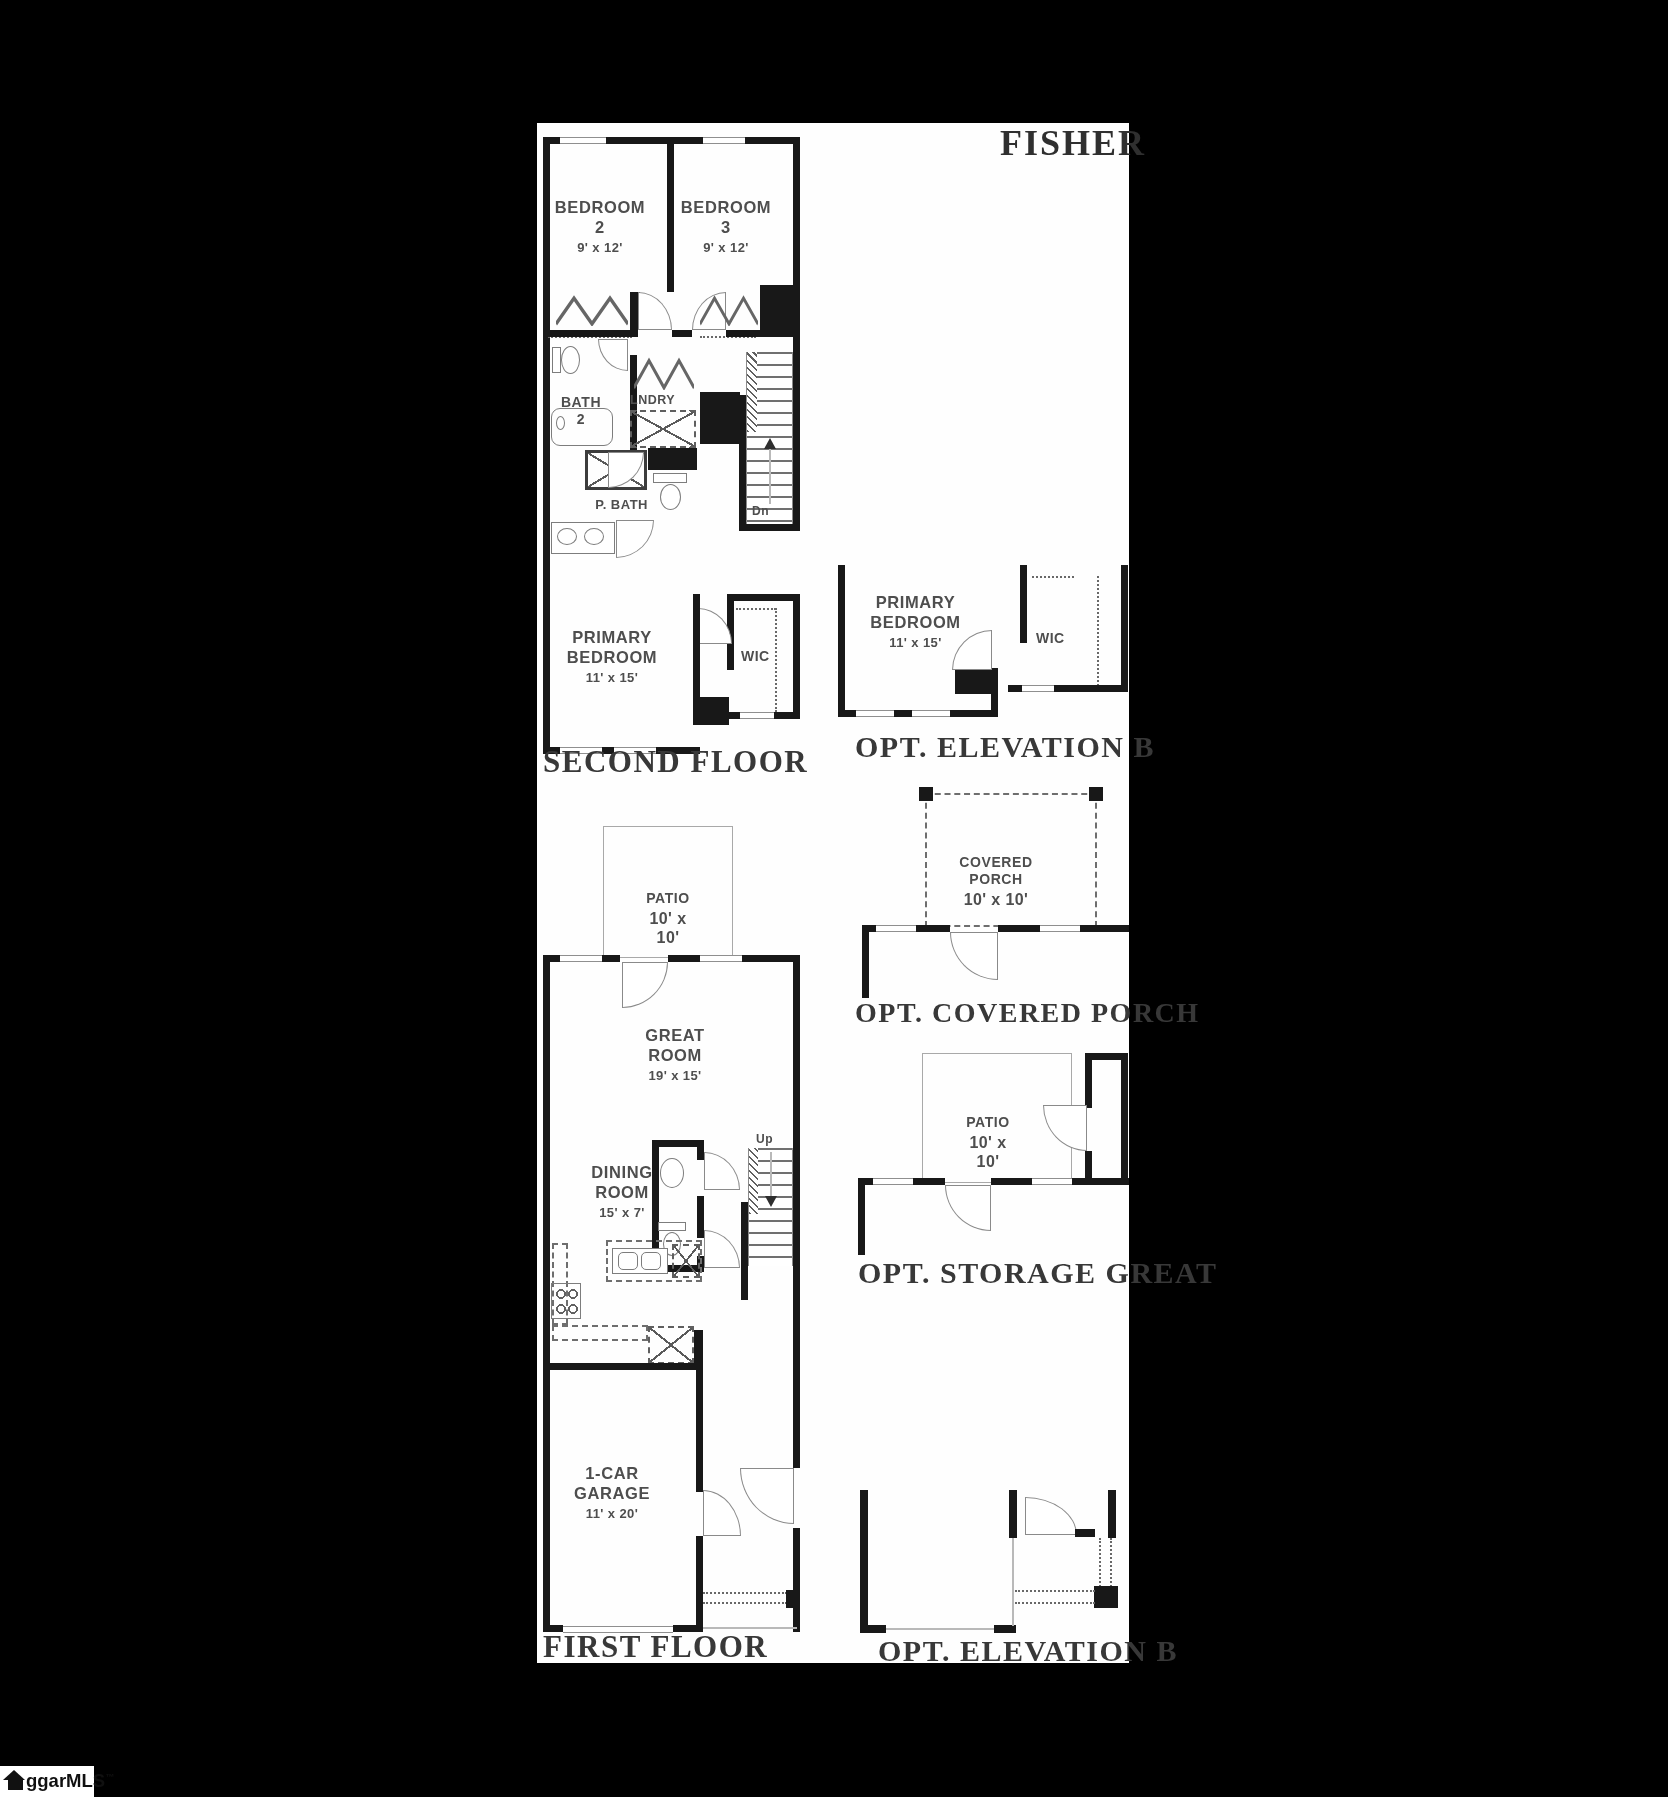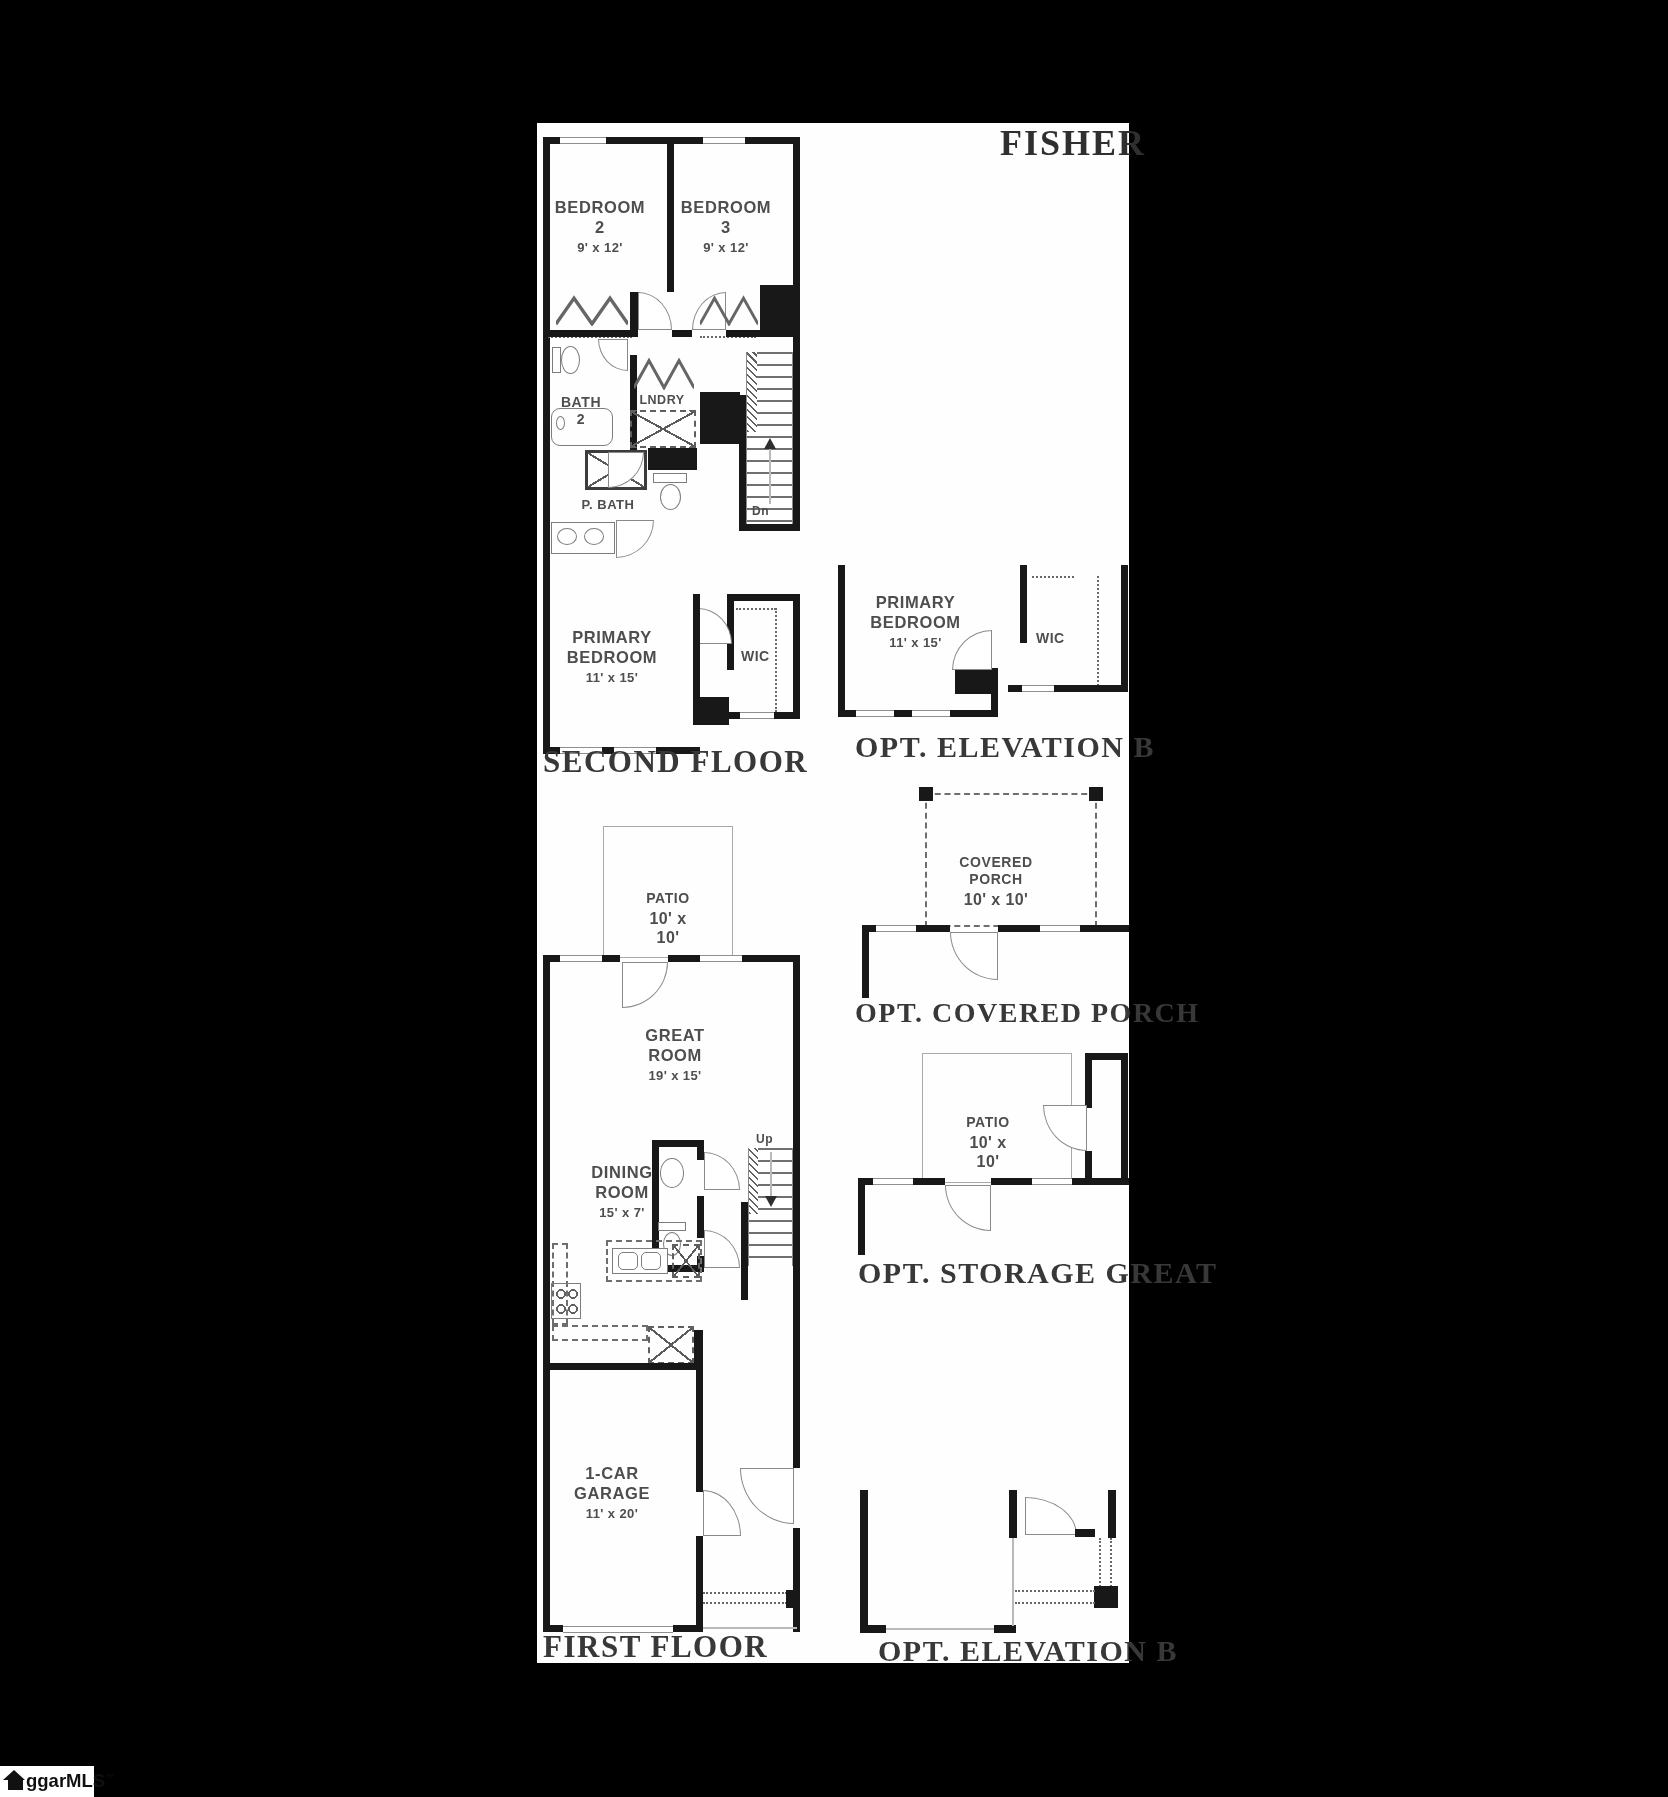--- a/index.html
+++ b/index.html
@@ -106,27 +106,27 @@
       <span class="nm">BATH 2</span>
     </div>
     <i class="tub" style="left:551px;top:408px;width:62px;height:38px;"></i>
     <i class="oval" style="left:556px;top:416px;width:9px;height:14px;"></i>
     <i class="arc asw" style="left:598px;top:339px;width:30px;height:32px;"></i>
     <i class="wv" style="left:630px;top:355px;height:95px;"></i>
 
     <svg class="zz" style="left:634px;top:356px;width:60px;height:34px;" viewBox="0 0 100 30" preserveAspectRatio="none">
         <polyline points="0,28 25,4 50,28 75,4 100,28" fill="none" stroke="#666" stroke-width="4"></polyline>
       </svg>
-    <div class="one" style="left:630px;top:393px;width:64px;text-align:center;font-size:12.5px;">LNDRY</div>
+    <div class="one" style="left:630px;top:393px;width:64px;text-align:left;font-size:12.5px;">LNDRY</div>
     <i class="xdash xg" style="left:630px;top:410px;width:66px;height:38px;"></i>
     <i class="blk" style="left:700px;top:392px;width:40px;height:52px;"></i>
     <i class="blk" style="left:648px;top:448px;width:49px;height:22px;"></i>
 
     <i class="xbox xg" style="left:585px;top:450px;width:62px;height:40px;"></i>
-    <div class="one" style="left:568px;top:497px;width:80px;text-align:center;">P. BATH</div>
+    <div class="one" style="left:568px;top:497px;width:80px;text-align:right;">P. BATH</div>
     <i class="box" style="left:551px;top:522px;width:64px;height:32px;"></i>
     <i class="oval" style="left:557px;top:528px;width:20px;height:17px;"></i>
     <i class="oval" style="left:584px;top:528px;width:20px;height:17px;"></i>
     <i class="box" style="left:653px;top:473px;width:34px;height:10px;"></i>
     <i class="oval" style="left:660px;top:484px;width:21px;height:26px;"></i>
     <i class="arc ase" style="left:608px;top:452px;width:36px;height:36px;"></i>
     <i class="arc ase" style="left:616px;top:520px;width:38px;height:38px;"></i>
 
     <i class="stairs" style="left:746px;top:352px;width:47px;height:172px;"></i>
     <i class="hatch" style="left:747px;top:352px;width:10px;height:80px;"></i>

